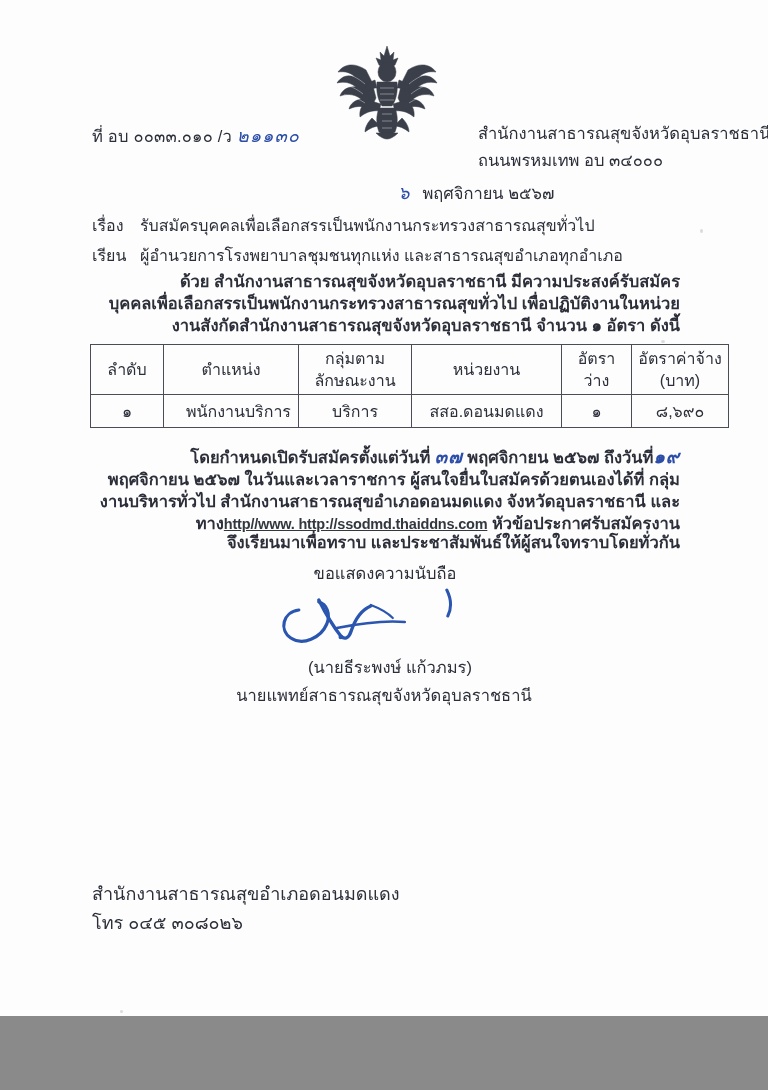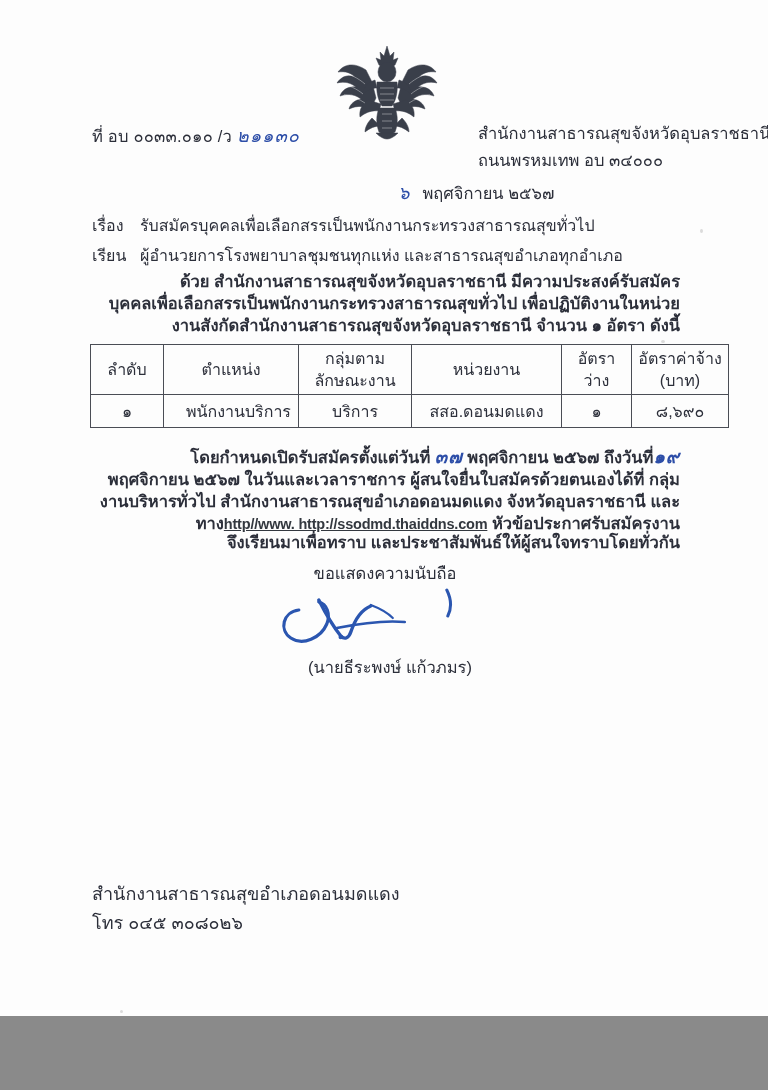--- a/index.html
+++ b/index.html
@@ -332,20 +332,21 @@
             <path d="M44 12 C50 24 58 38 66 48 C70 52 74 50 76 44 C80 32 86 22 96 18" stroke-width="3.4"></path>
             <path d="M62 40 C82 36 108 32 130 34" stroke-width="2.6"></path>
             <path d="M96 17 C104 20 112 24 118 30" stroke-width="2.2"></path>
             <circle cx="66" cy="49" r="2.3" fill="#2b56b0" stroke="none"></circle>
             <path d="M172 2 C176 10 177 20 173 28" stroke-width="3"></path>
           </g>
         </svg>
       </div>
 
       <p class="sig-name">(นายธีระพงษ์  แก้วภมร)</p>
+      <p class="sig-title">นายแพทย์สาธารณสุขจังหวัดอุบลราชธานี</p>
     </div>
 
     <div class="footer-block">
       <div>สำนักงานสาธารณสุขอำเภอดอนมดแดง</div>
       <div>โทร ๐๔๕ ๓๐๘๐๒๖</div>
     </div>
 
   </div>
 </div>
 

